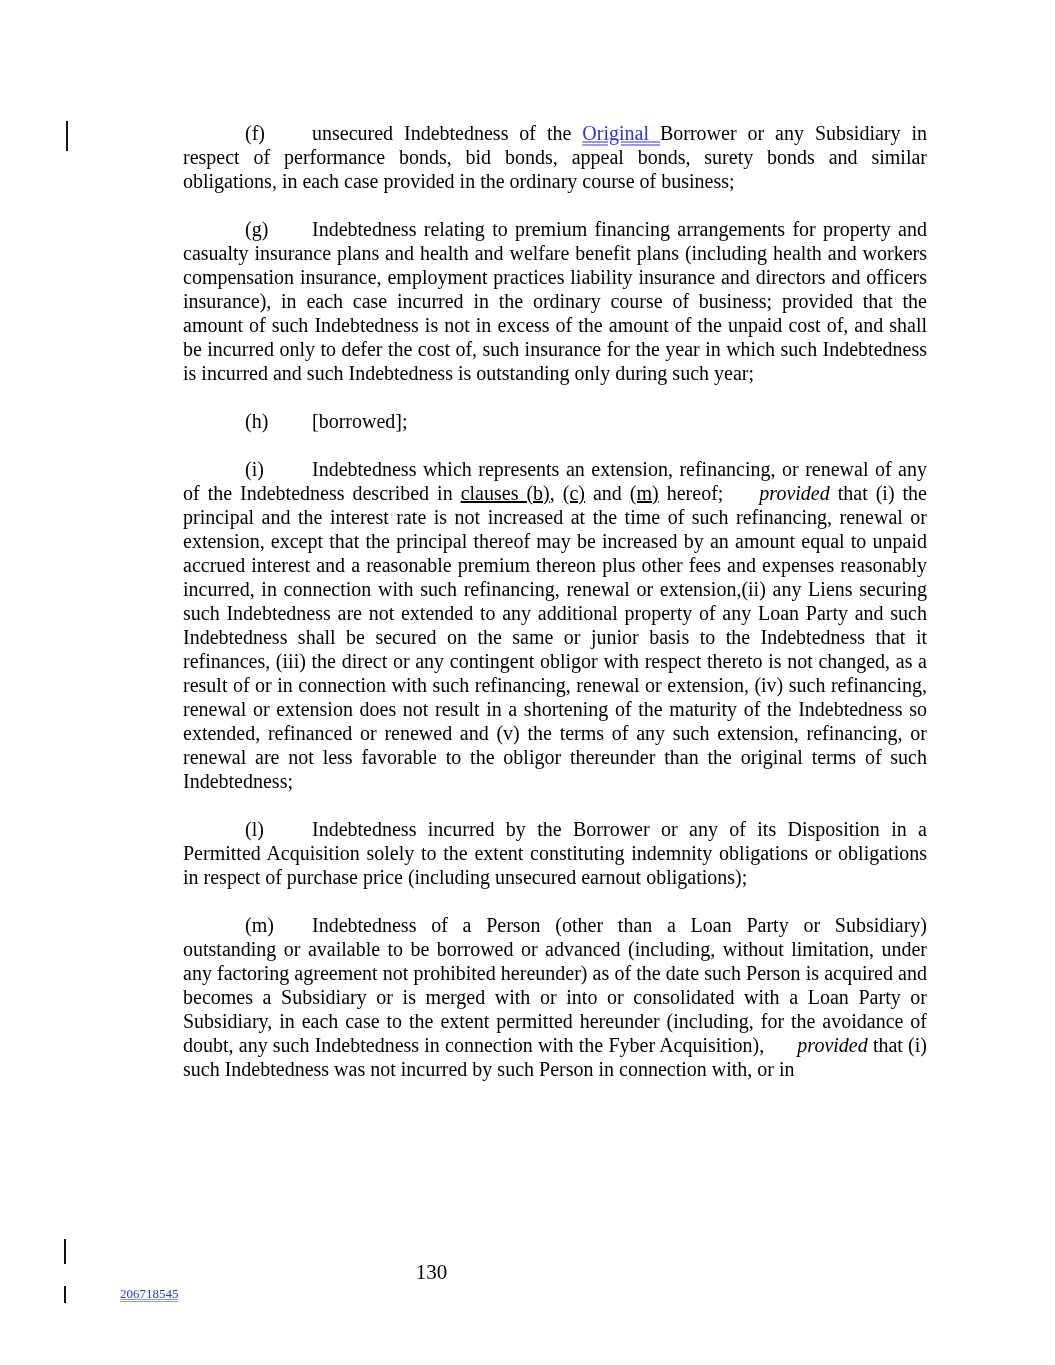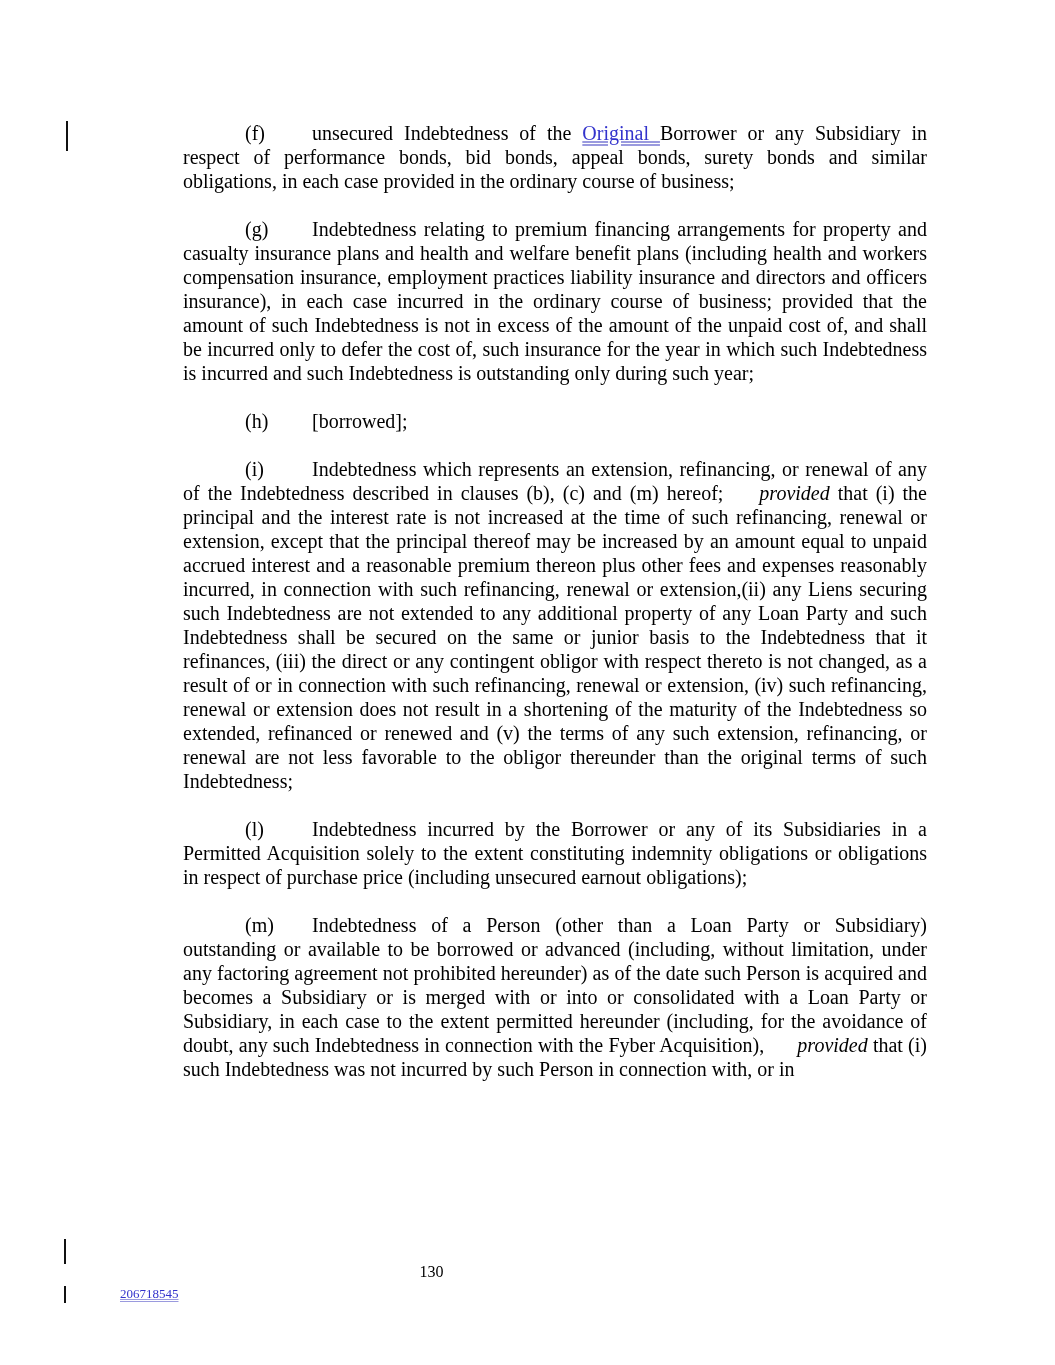--- a/index.html
+++ b/index.html
@@ -28,37 +28,37 @@
     display: inline-block;
     margin-left: 62px;
     width: 67px;
   }
   .ins {
     color: #3333cc;
     text-decoration-line: underline;
     text-decoration-style: double;
     text-decoration-color: #9a9ade;
   }
-  .u { }
+  .u { text-decoration: underline; }
   .i { font-style: italic; margin-left: 28px; }
   .change-bar {
     position: absolute;
     width: 2px;
     background: #111111;
   }
   #cb-top { left: 66px; top: 121px; height: 30px; }
   #cb-b1  { left: 64px; top: 1239px; height: 25px; }
   #cb-b2  { left: 64px; top: 1286px; height: 17px; }
   .page-number {
     position: absolute;
     left: 0;
     top: 1259px;
     width: 863px;
     text-align: center;
-    font-size: 16px;
+    font-size: 21px;
     line-height: 26px;
   }
   .doc-id-link {
     position: absolute;
     left: 120px;
     top: 1286px;
     font-size: 13px;
     line-height: 16px;
     color: #3333cc;
     text-decoration-line: underline;
@@ -72,21 +72,21 @@
 
 <div class="page">
 
   <div class="change-bar" id="cb-top"></div>
 
   <div class="body-text" id="doc-body">
       <p class="para"><span class="plabel">(f)</span><span>unsecured Indebtedness of the </span><span class="ins">Original </span><span>Borrower or any Subsidiary in respect of performance bonds, bid bonds, appeal bonds, surety bonds and similar obligations, in each case provided in the ordinary course of business;</span></p>
       <p class="para"><span class="plabel">(g)</span><span>Indebtedness relating to premium financing arrangements for property and casualty insurance plans and health and welfare benefit plans (including health and workers compensation insurance, employment practices liability insurance and directors and officers insurance), in each case incurred in the ordinary course of business; provided that the amount of such Indebtedness is not in excess of the amount of the unpaid cost of, and shall be incurred only to defer the cost of, such insurance for the year in which such Indebtedness is incurred and such Indebtedness is outstanding only during such year;</span></p>
       <p class="para"><span class="plabel">(h)</span><span>[borrowed];</span></p>
       <p class="para"><span class="plabel">(i)</span><span>Indebtedness which represents an extension, refinancing, or renewal of any of the Indebtedness described in </span><span class="u">clauses (b)</span><span>, </span><span class="u">(c)</span><span> and </span><span class="u">(m)</span><span> hereof; </span><span class="i">provided</span><span> that (i) the principal and the interest rate is not increased at the time of such refinancing, renewal or extension, except that the principal thereof may be increased by an amount equal to unpaid accrued interest and a reasonable premium thereon plus other fees and expenses reasonably</span><span class="u"> </span><span>incurred, in connection with such refinancing, renewal or extension,(ii) any Liens securing such Indebtedness are not extended to any additional property of any Loan Party and such Indebtedness shall be secured on the same or junior basis to the Indebtedness that it refinances, (iii) the direct or any contingent obligor with respect thereto is not changed, as a result of or in connection with such refinancing, renewal or extension, (iv) such refinancing, renewal or extension does not result in a shortening of the maturity of the Indebtedness so extended, refinanced or renewed and (v) the terms of any such extension, refinancing, or renewal are not less favorable to the obligor thereunder than the original terms of such Indebtedness;</span></p>
-      <p class="para"><span class="plabel">(l)</span><span>Indebtedness incurred by the Borrower or any of its Subsidiaries in a Permitted Acquisition solely to the extent constituting indemnity obligations or obligations in respect of purchase price (including unsecured earnout obligations);</span></p>
+      <p class="para"><span class="plabel">(l)</span><span>Indebtedness incurred by the Borrower or any of its Disposition in a Permitted Acquisition solely to the extent constituting indemnity obligations or obligations in respect of purchase price (including unsecured earnout obligations);</span></p>
       <p class="para"><span class="plabel">(m)</span><span>Indebtedness of a Person (other than a Loan Party or Subsidiary) outstanding or available to be borrowed or advanced (including, without limitation, under any factoring agreement not prohibited hereunder) as of the date such Person is acquired and becomes a Subsidiary or is merged with or into or consolidated with a Loan Party or Subsidiary, in each case to the extent permitted hereunder (including, for the avoidance of doubt, any such Indebtedness in connection with the Fyber Acquisition), </span><span class="i">provided</span><span> that (i) such Indebtedness was not incurred by such Person in connection with, or in</span></p>
     </div>
 
   <div class="page-number">130</div>
 
   <a class="doc-id-link" href="#">206718545</a>
 
   <div class="change-bar" id="cb-b1"></div>
   <div class="change-bar" id="cb-b2"></div>
 

